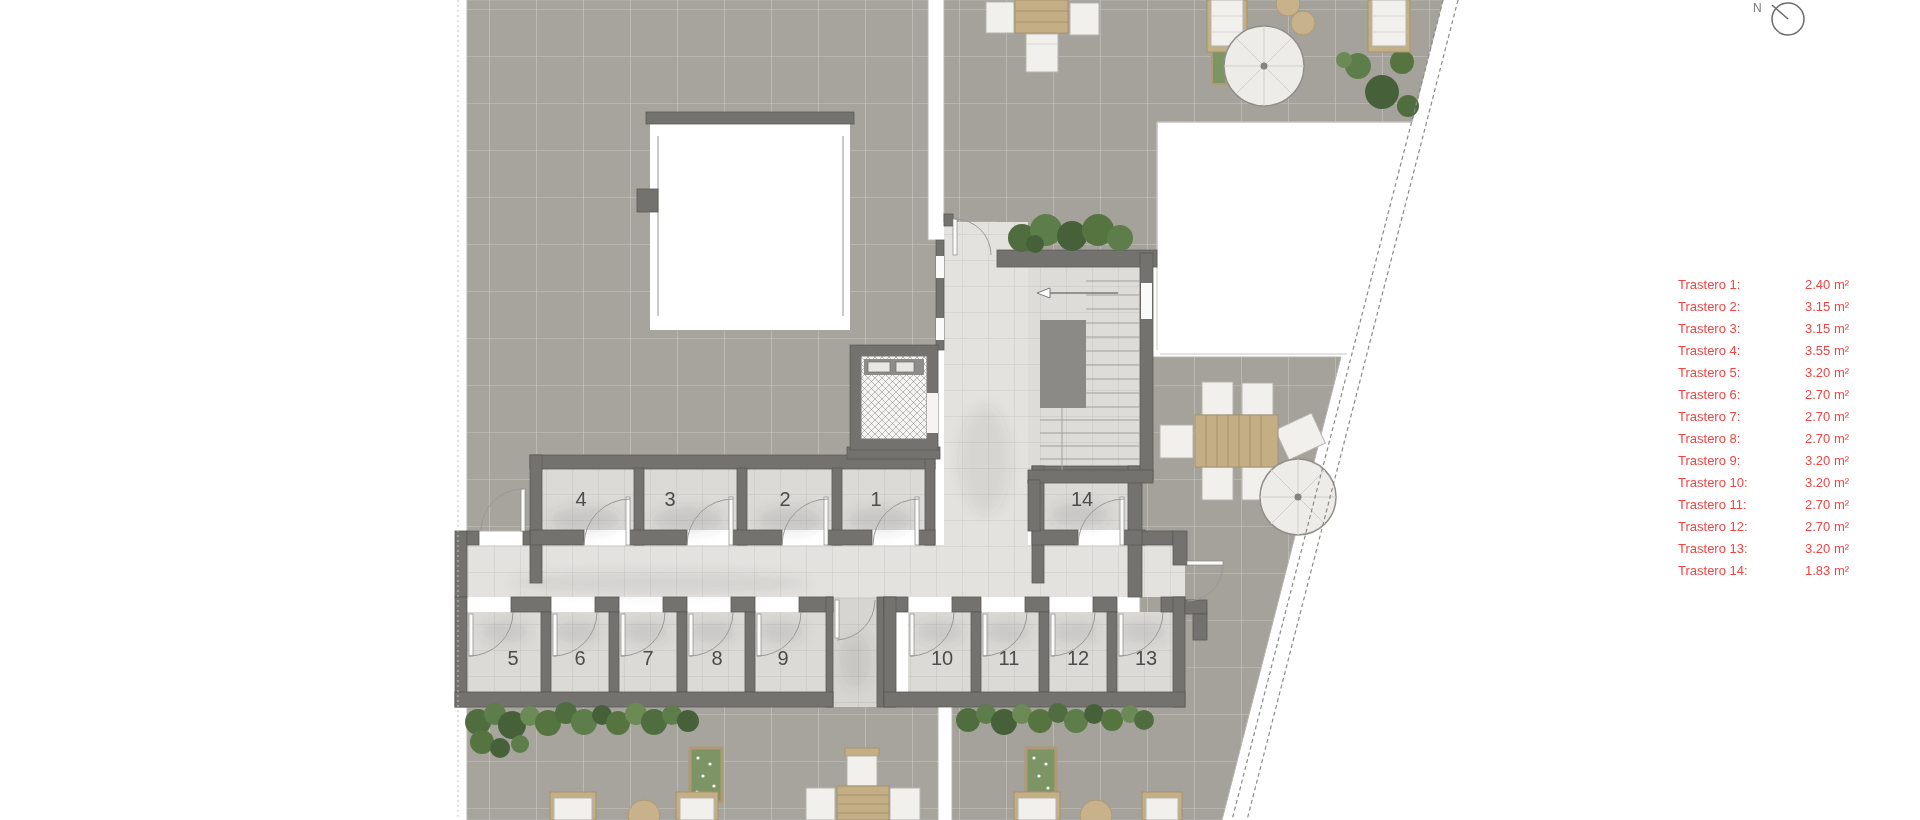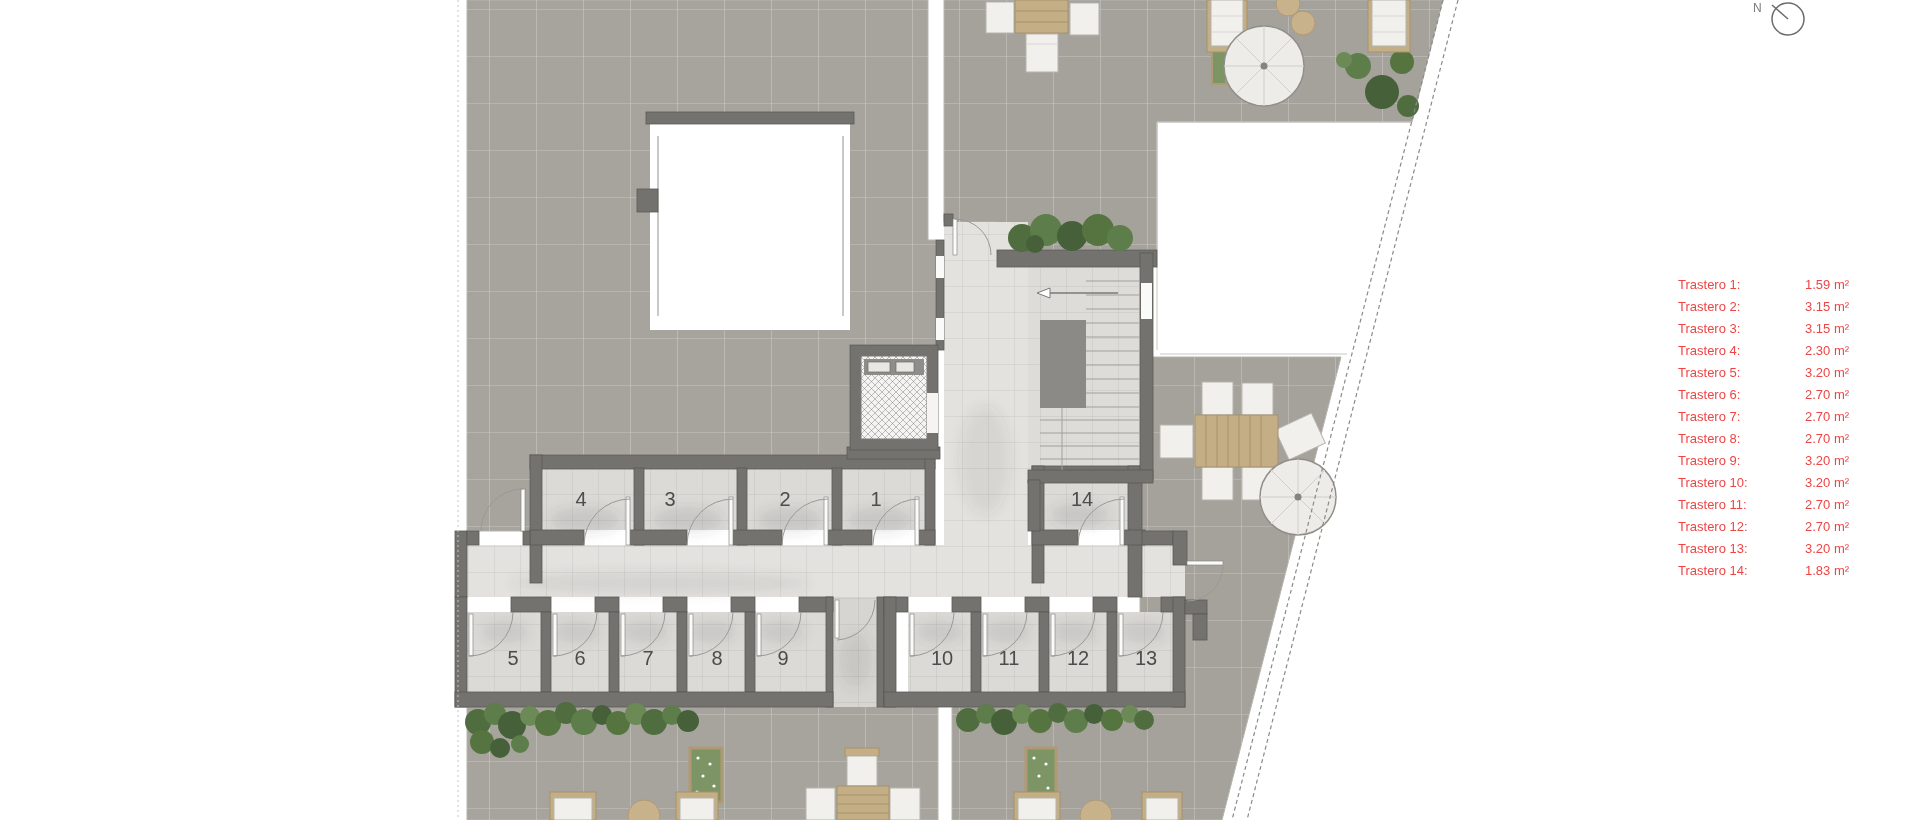--- a/index.html
+++ b/index.html
@@ -448,33 +448,33 @@
 <g>
   <circle cx="1788" cy="19" r="16" fill="#ffffff" stroke="#6b6b68" stroke-width="1.5"></circle>
   <line x1="1788" y1="19" x2="1772" y2="5" stroke="#6b6b68" stroke-width="1.5"></line>
   <text class="north-n" x="1753" y="12">N</text>
 </g>
 </svg>
 
 <div id="legend">
   <div class="lrow">
         <span class="lab">Trastero 1:</span>
-        <span class="val">1.59 m²</span>
+        <span class="val">2.40 m²</span>
       </div>
   <div class="lrow">
         <span class="lab">Trastero 2:</span>
         <span class="val">3.15 m²</span>
       </div>
   <div class="lrow">
         <span class="lab">Trastero 3:</span>
         <span class="val">3.15 m²</span>
       </div>
   <div class="lrow">
         <span class="lab">Trastero 4:</span>
-        <span class="val">2.30 m²</span>
+        <span class="val">3.55 m²</span>
       </div>
   <div class="lrow">
         <span class="lab">Trastero 5:</span>
         <span class="val">3.20 m²</span>
       </div>
   <div class="lrow">
         <span class="lab">Trastero 6:</span>
         <span class="val">2.70 m²</span>
       </div>
   <div class="lrow">

